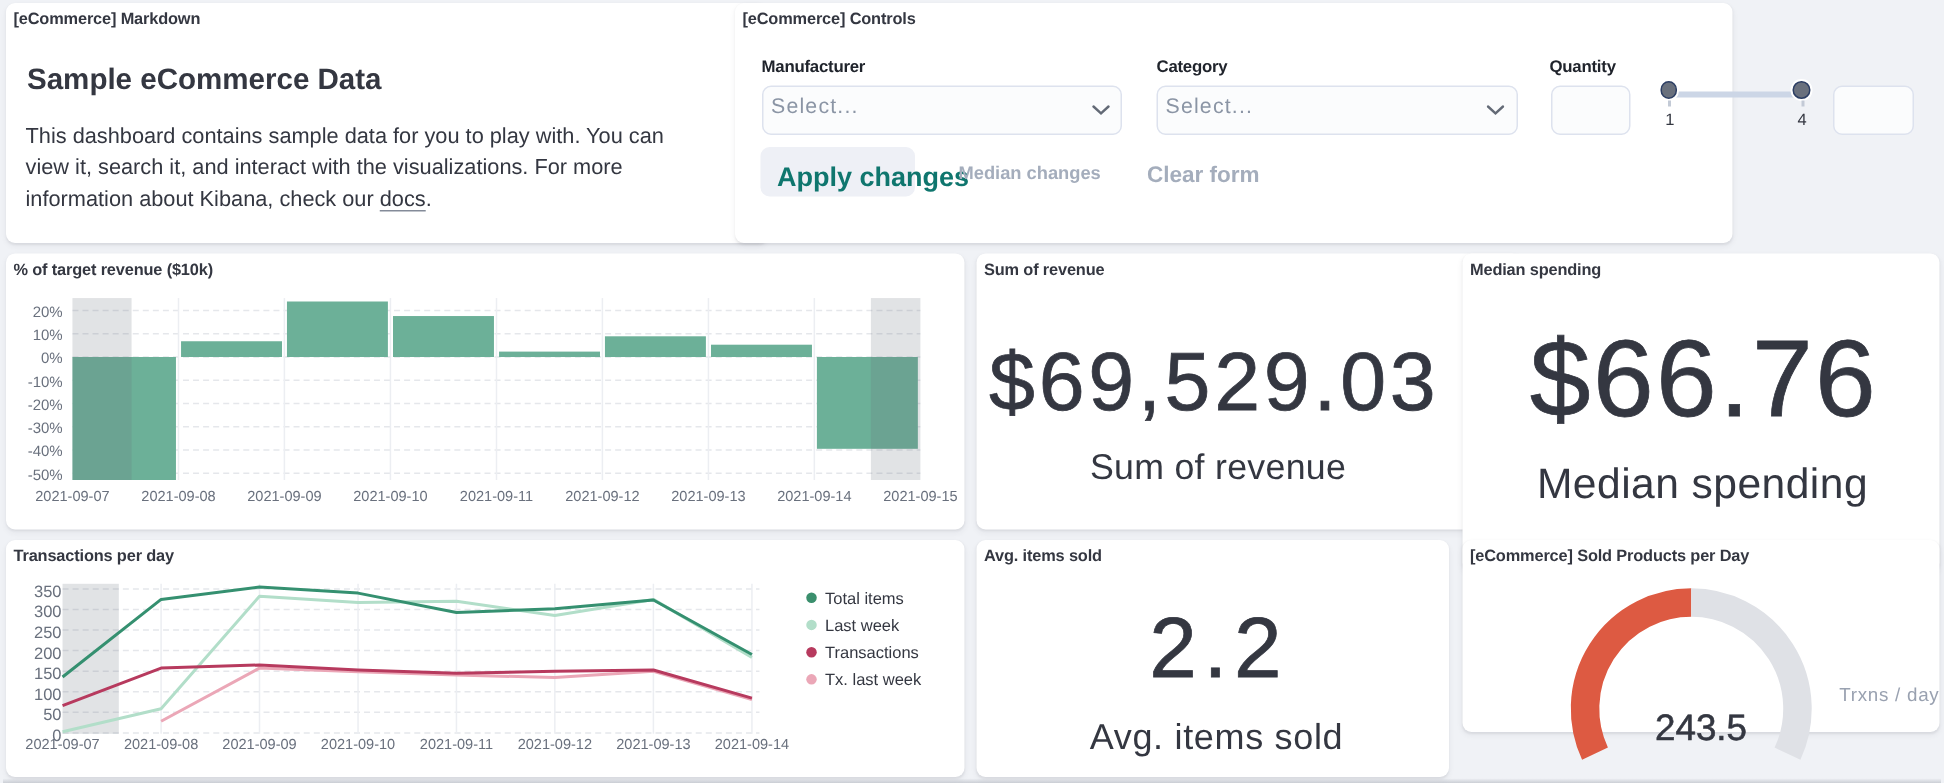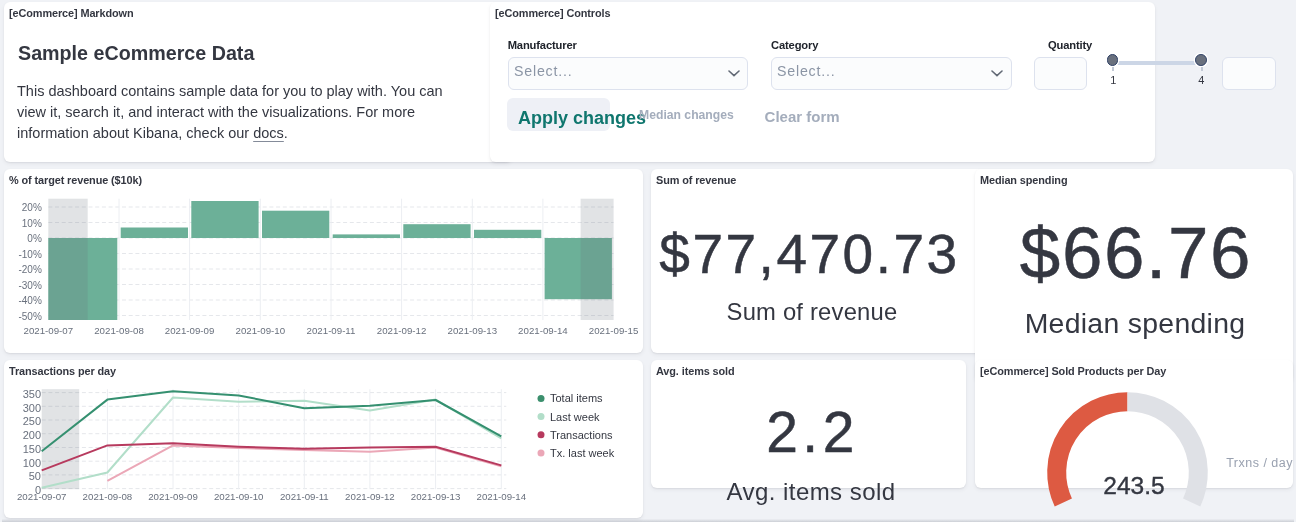--- a/index.html
+++ b/index.html
@@ -18,21 +18,21 @@
   <div class="panel" style="left:4px;top:2px;width:508px;height:160px;">
     <div class="ptitle">[eCommerce] Markdown</div>
     <div class="abs nw" id="h1" style="left:14px;top:42px;font-size:19.7px;font-weight:bold;color:#343741;line-height:1em;">Sample eCommerce Data</div>
     <div class="abs" id="body1" style="left:13px;top:79px;font-size:14.5px;color:#343741;line-height:20.8px;width:460px;">This dashboard contains sample data for you to play with. You can<br>view it, search it, and interact with the visualizations. For more<br>information about Kibana, check our <span style="text-decoration:underline;text-decoration-color:#848b99;text-underline-offset:2.5px;">docs</span>.</div>
   </div>
 
   <div class="panel" style="left:490px;top:2px;width:665px;height:160px;">
     <div class="ptitle">[eCommerce] Controls</div>
     <div class="abs nw" id="lab1" style="left:17.7px;top:36.8px;font-size:11.2px;font-weight:bold;color:#20242c;letter-spacing:-0.15px;">Manufacturer</div>
     <div class="abs nw" id="lab2" style="left:281px;top:36.8px;font-size:11.2px;font-weight:bold;color:#20242c;letter-spacing:-0.15px;">Category</div>
-    <div class="abs nw" id="lab3" style="left:543px;top:36.8px;font-size:11.2px;font-weight:bold;color:#20242c;letter-spacing:-0.15px;margin-left:15px;">Quantity</div>
+    <div class="abs nw" id="lab3" style="left:543px;top:36.8px;font-size:11.2px;font-weight:bold;color:#20242c;letter-spacing:-0.15px;">Quantity</div>
 
     <div class="abs" style="left:18px;top:55px;width:240px;height:32.5px;background:#fbfcfd;border:1px solid #dde2ee;border-radius:6px;box-sizing:border-box;"></div>
     <div class="abs nw" style="left:24px;top:61.1px;font-size:14.2px;letter-spacing:0.8px;color:#8b95a5;">Select...</div>
     <svg class="abs" style="left:238px;top:67.8px;" width="12" height="7" viewBox="0 0 12 7">
         <path d="M1 1 L6 5.6 L11 1" fill="none" stroke="#636a76" stroke-width="1.6" stroke-linecap="round"></path>
       </svg>
 
     <div class="abs" style="left:281px;top:55px;width:241px;height:32.5px;background:#fbfcfd;border:1px solid #dde2ee;border-radius:6px;box-sizing:border-box;"></div>
     <div class="abs nw" style="left:287px;top:61.1px;font-size:14.2px;letter-spacing:0.8px;color:#8b95a5;">Select...</div>
     <svg class="abs" style="left:501px;top:67.8px;" width="12" height="7" viewBox="0 0 12 7">
@@ -99,21 +99,21 @@
       <text x="327.0" y="164.8" font-size="9.7" fill="#69707d" text-anchor="middle">2021-09-11</text>
       <text x="397.6" y="164.8" font-size="9.7" fill="#69707d" text-anchor="middle">2021-09-12</text>
       <text x="468.3" y="164.8" font-size="9.7" fill="#69707d" text-anchor="middle">2021-09-13</text>
       <text x="538.9" y="164.8" font-size="9.7" fill="#69707d" text-anchor="middle">2021-09-14</text>
       <text x="609.6" y="164.8" font-size="9.7" fill="#69707d" text-anchor="middle">2021-09-15</text>
     </svg>
   </div>
 
   <div class="panel" style="left:651px;top:169px;width:363px;height:184px;">
     <div class="ptitle">Sum of revenue</div>
-    <div class="abs nw" id="num1" style="-webkit-text-stroke:0.5px #343741;left:1px;width:315px;text-align:center;top:58.4px;font-size:55px;letter-spacing:2.5px;color:#343741;line-height:1em;">$77,470.73</div>
+    <div class="abs nw" id="num1" style="-webkit-text-stroke:0.5px #343741;left:1px;width:315px;text-align:center;top:58.4px;font-size:55px;letter-spacing:2.5px;color:#343741;line-height:1em;">$69,529.03</div>
     <div class="abs nw" id="numlab1" style="left:3.5px;width:315px;text-align:center;top:130.7px;font-size:23.8px;letter-spacing:0.2px;color:#343741;line-height:1em;">Sum of revenue</div>
   </div>
 
   <div class="panel" style="left:975px;top:169px;width:318px;height:212px;">
     <div class="ptitle">Median spending</div>
     <div class="abs nw" id="num2" style="-webkit-text-stroke:0.5px #343741;left:2px;width:318px;text-align:center;top:48.4px;font-size:72.8px;letter-spacing:1.6px;color:#343741;line-height:1em;">$66.76</div>
     <div class="abs nw" id="numlab2" style="left:1px;width:318px;text-align:center;top:139.8px;font-size:28.4px;letter-spacing:0.3px;color:#343741;line-height:1em;">Median spending</div>
   </div>
 
   <div class="panel" style="left:4px;top:360px;width:639px;height:158px;">
@@ -159,21 +159,21 @@
       <text x="546" y="42.4" font-size="11" fill="#343741">Total items</text>
       <circle cx="537" cy="56.6" r="3.5" fill="#b2dec9"></circle>
       <text x="546" y="60.5" font-size="11" fill="#343741">Last week</text>
       <circle cx="537" cy="74.8" r="3.5" fill="#b73a5e"></circle>
       <text x="546" y="78.7" font-size="11" fill="#343741">Transactions</text>
       <circle cx="537" cy="92.9" r="3.5" fill="#eba7b7"></circle>
       <text x="546" y="96.8" font-size="11" fill="#343741">Tx. last week</text>
     </svg>
   </div>
 
-  <div class="panel" style="left:651px;top:360px;width:315px;height:128px;">
+  <div class="panel" style="left:651px;top:360px;width:315px;height:158px;">
     <div class="ptitle">Avg. items sold</div>
     <div class="abs nw" id="num3" style="-webkit-text-stroke:0.5px #343741;left:4px;width:315px;text-align:center;top:43.8px;font-size:57px;letter-spacing:4.5px;color:#343741;line-height:1em;">2.2</div>
     <div class="abs nw" id="numlab3" style="left:2.5px;width:315px;text-align:center;top:120.3px;font-size:24px;letter-spacing:0.45px;color:#343741;line-height:1em;">Avg. items sold</div>
   </div>
 
   <div class="panel" style="left:975px;top:360px;width:318px;height:128px;">
     <div class="ptitle">[eCommerce] Sold Products per Day</div>
     <svg class="abs" style="left:0;top:0;" width="318" height="158" viewBox="0 0 318 158">
       <path d="M 88.33 142.42 A 70.8 70.8 0 0 1 152.5 41.7" fill="none" stroke="#dd5a42" stroke-width="19"></path>
       <path d="M 152.5 41.7 A 70.8 70.8 0 0 1 216.67 142.42" fill="none" stroke="#dfe1e6" stroke-width="19"></path>

